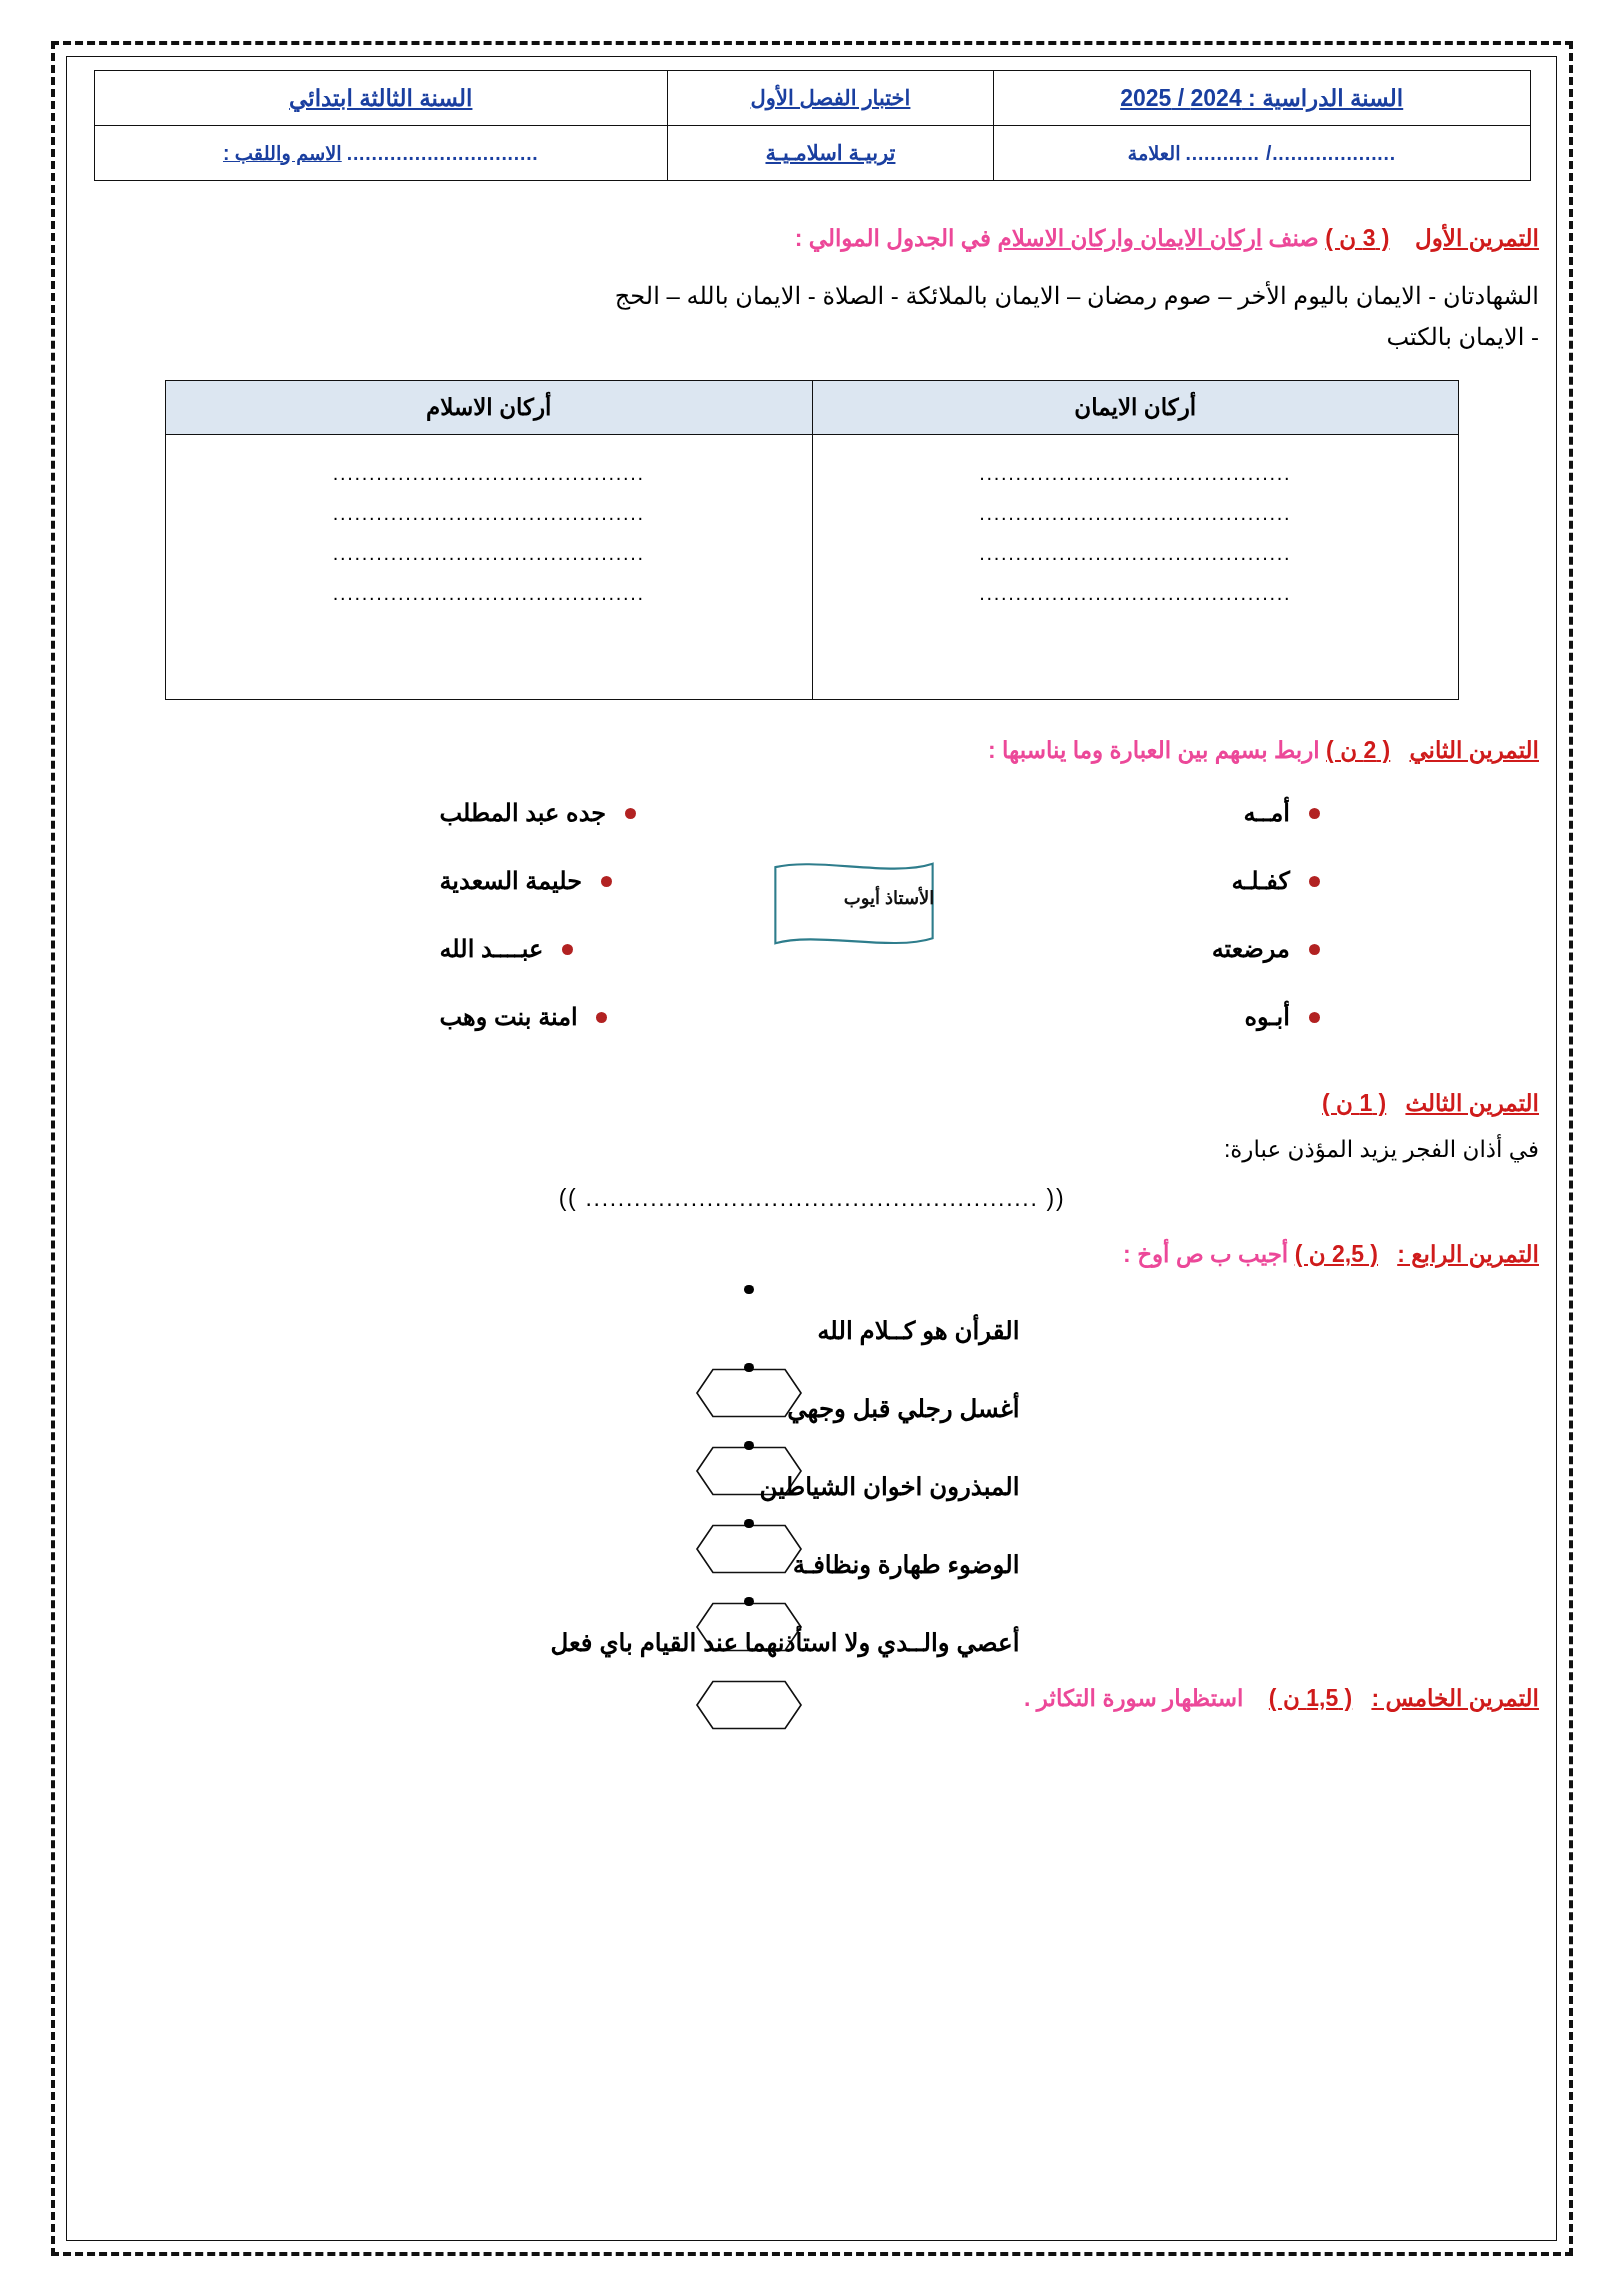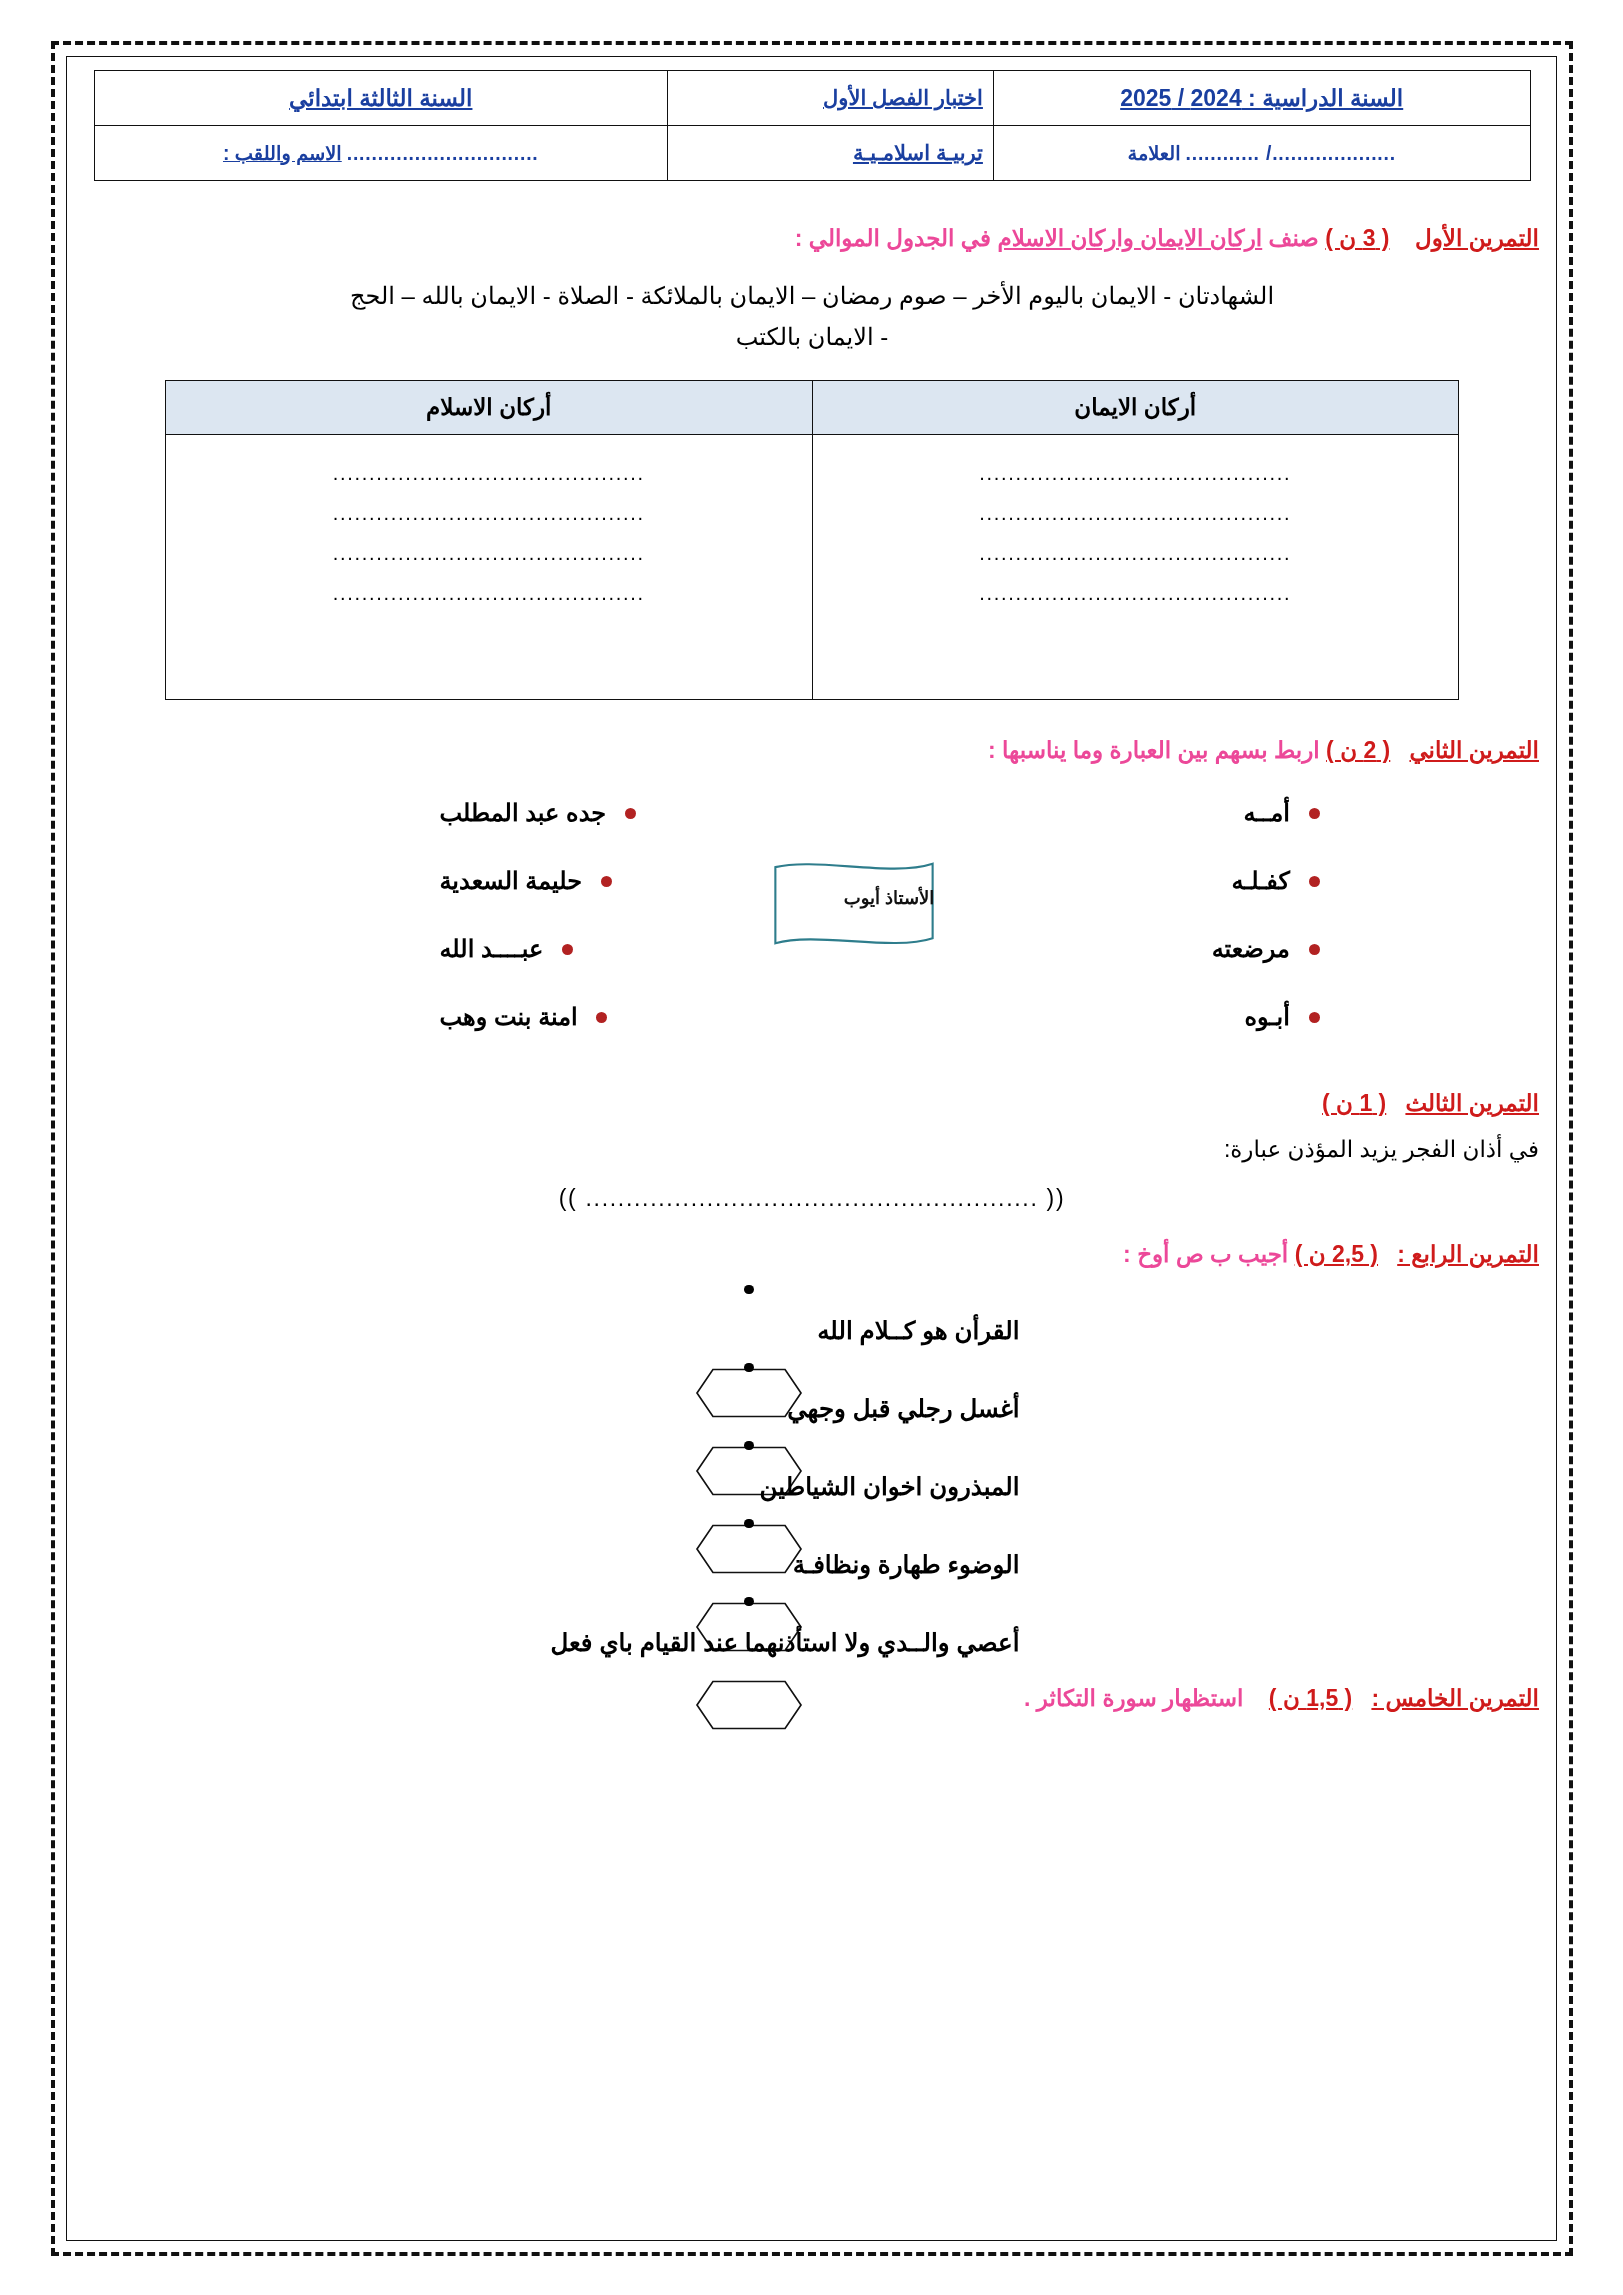--- a/index.html
+++ b/index.html
@@ -53,21 +53,21 @@
     margin: 0 auto;
     table-layout: fixed;
   }
   table.header-table td {
     border: 0.8px solid #111;
     vertical-align: middle;
     padding: 5px 10px;
     height: 44px;
   }
   .hdr-cell-right { width: 507px; text-align: center; }
-  .hdr-cell-mid   { width: 279px; }
+  .hdr-cell-mid   { width: 279px; text-align: center; }
   .hdr-cell-left  { width: 473px; text-align: center; }
 
   .u-blue {
     color: #1a3fa0;
     text-decoration: underline;
     font-weight: bold;
     font-size: 21px;
   }
   .u-blue-sm {
     color: #1a3fa0;
@@ -105,21 +105,20 @@
   .ex-points {
     color: #cf1b1b;
     font-weight: bold;
     text-decoration: underline;
   }
   .ex-rest { color: #ec4899; }
   .u-line { text-decoration: underline; }
 
   .words-line {
     font-size: 24px;
-    text-align: center;
     line-height: 1.7;
     direction: rtl;
     margin-top: 24px;
   }
 
   table.pillars {
     border-collapse: collapse;
     width: 1294px;
     margin: 22px auto 0 auto;
     table-layout: fixed;

